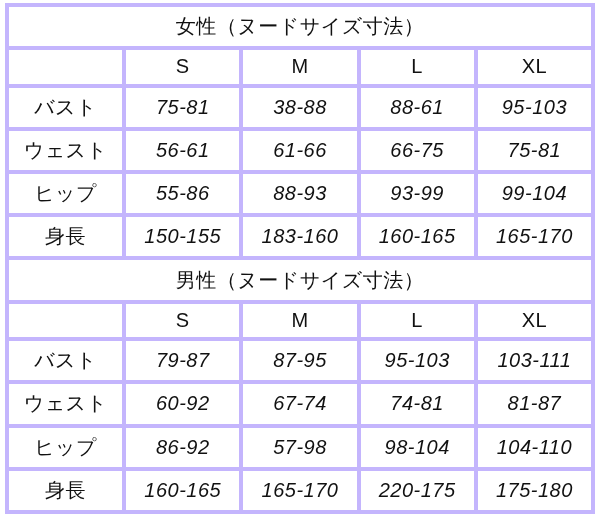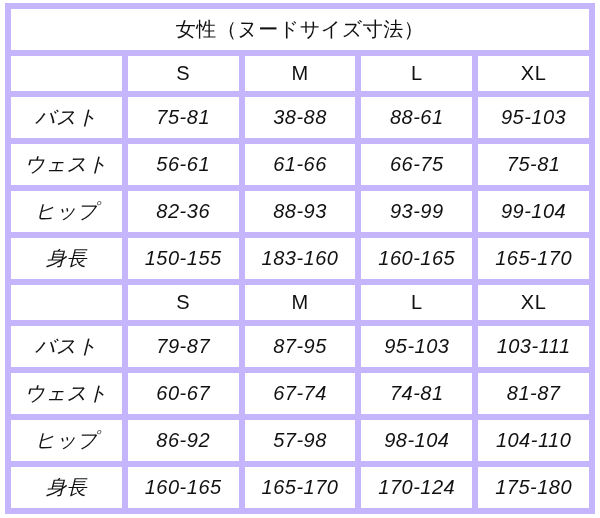--- a/index.html
+++ b/index.html
@@ -16,36 +16,35 @@
     padding: 3px;
   }
   table.size-chart {
     width: 590px;
     height: 511px;
     border-collapse: collapse;
     table-layout: fixed;
     margin: 0 auto;
   }
   table.size-chart td, table.size-chart th {
-    border: 6px solid #c4b5fd;
+    border: 4px solid #c4b5fd;
     text-align: center;
     vertical-align: middle;
     color: #111111;
     font-size: 20px;
     font-weight: normal;
     padding: 0;
     letter-spacing: 0.5px;
   }
   td.section-title {
     font-size: 20px;
     font-weight: normal;
   }
   td.row-label {
     font-size: 20px;
-    font-style: italic;
   }
   td.size-head {
     font-size: 20px;
   }
   td.value {
     font-size: 20px;
     font-style: italic;
   }
 </style>
 </head>
@@ -81,63 +80,66 @@
       </tr>
       <tr>
         <td class="row-label">ウェスト</td>
         <td class="value">56-61</td>
         <td class="value">61-66</td>
         <td class="value">66-75</td>
         <td class="value">75-81</td>
       </tr>
       <tr>
         <td class="row-label">ヒップ</td>
-        <td class="value">82-36</td>
+        <td class="value">55-86</td>
         <td class="value">88-93</td>
         <td class="value">93-99</td>
         <td class="value">99-104</td>
       </tr>
       <tr>
         <td class="row-label">身長</td>
         <td class="value">150-155</td>
         <td class="value">183-160</td>
         <td class="value">160-165</td>
         <td class="value">165-170</td>
       </tr>
 
+      <tr>
+        <td class="section-title" colspan="5">男性（ヌードサイズ寸法）</td>
+      </tr>
       <tr>
         <td class="row-label"></td>
         <td class="size-head">S</td>
         <td class="size-head">M</td>
         <td class="size-head">L</td>
         <td class="size-head">XL</td>
       </tr>
       <tr>
         <td class="row-label">バスト</td>
         <td class="value">79-87</td>
         <td class="value">87-95</td>
         <td class="value">95-103</td>
         <td class="value">103-111</td>
       </tr>
       <tr>
         <td class="row-label">ウェスト</td>
-        <td class="value">60-67</td>
+        <td class="value">60-92</td>
         <td class="value">67-74</td>
         <td class="value">74-81</td>
         <td class="value">81-87</td>
       </tr>
       <tr>
         <td class="row-label">ヒップ</td>
         <td class="value">86-92</td>
         <td class="value">57-98</td>
         <td class="value">98-104</td>
         <td class="value">104-110</td>
       </tr>
       <tr>
         <td class="row-label">身長</td>
         <td class="value">160-165</td>
         <td class="value">165-170</td>
-        <td class="value">170-124</td>
+        <td class="value">220-175</td>
         <td class="value">175-180</td>
       </tr>
     </tbody>
   </table>
 </div>
 
 </body></html>

